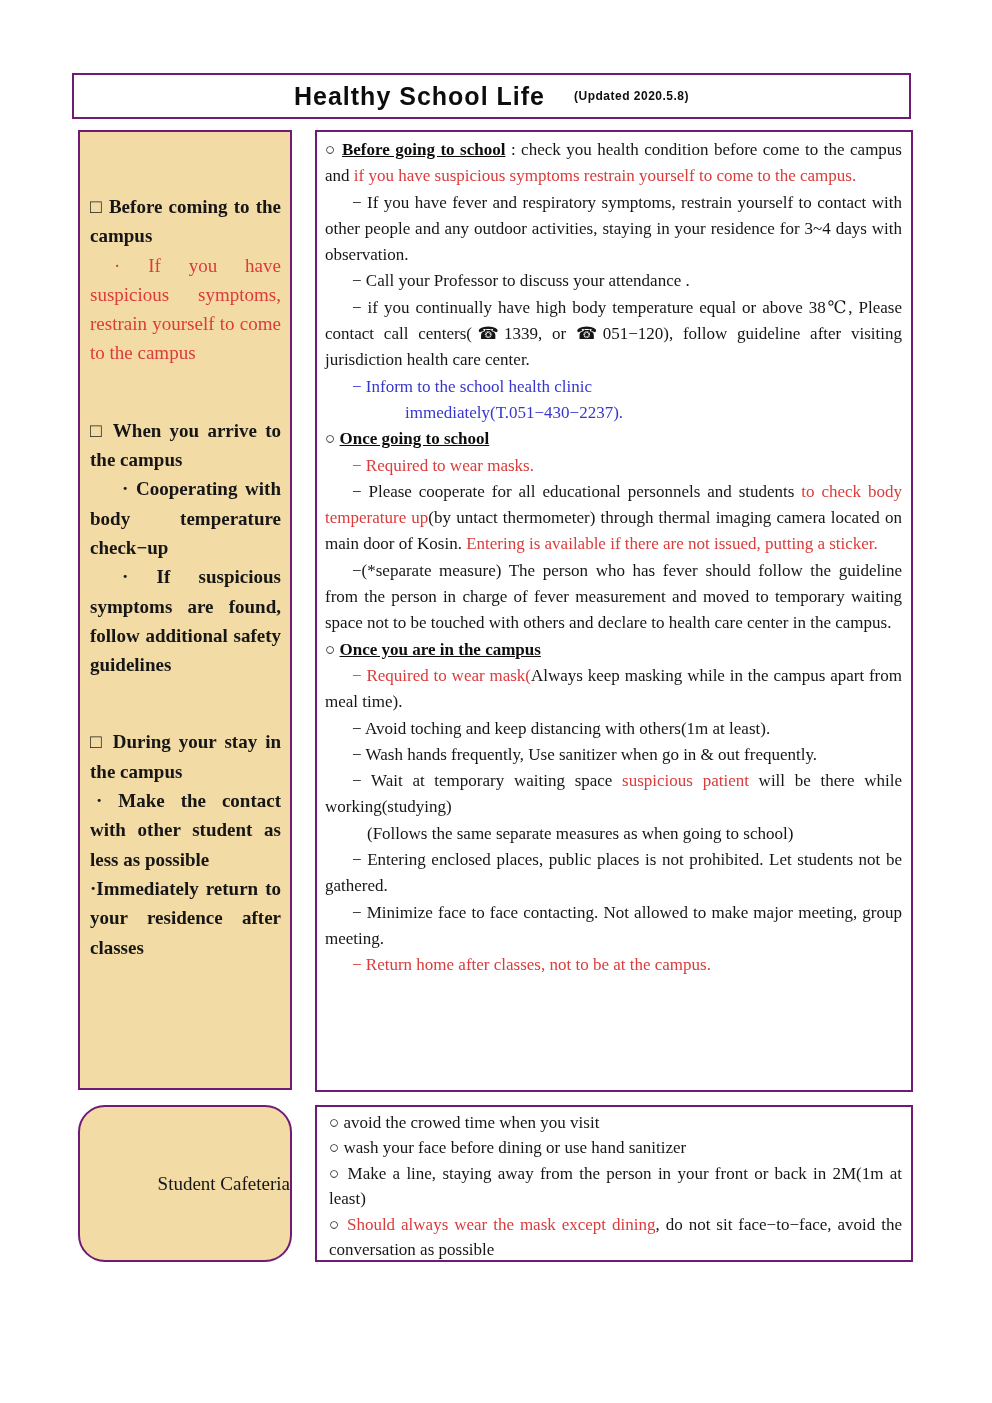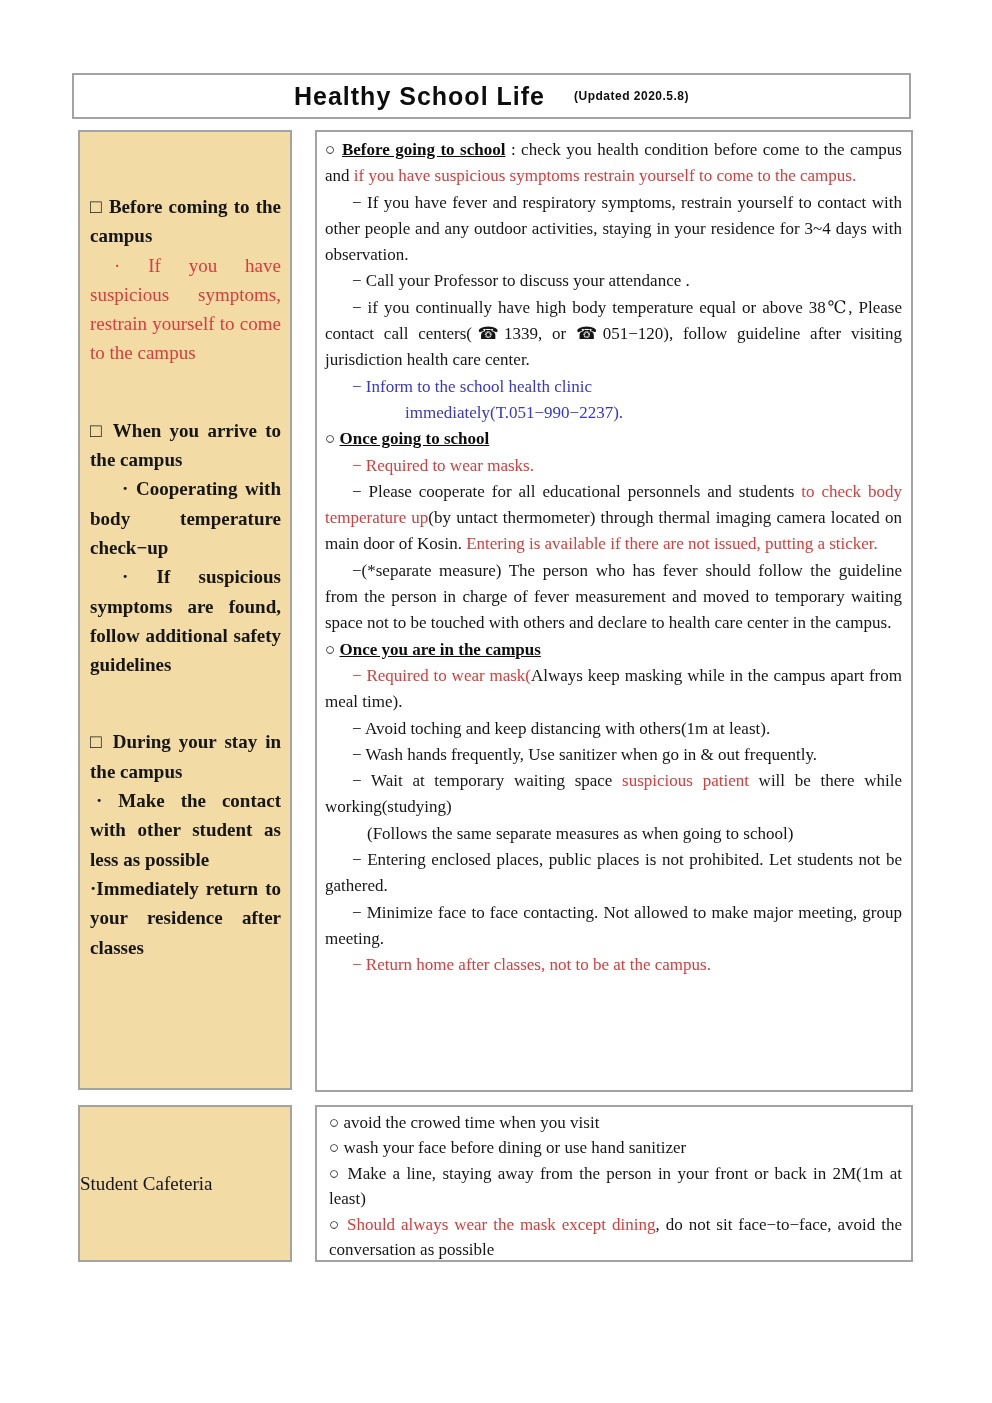--- a/index.html
+++ b/index.html
@@ -5,21 +5,21 @@
   html,body{margin:0;padding:0;background:#fff;}
   .page{
     position:relative;
     width:992px;height:1403px;
     background:#ffffff;
     font-family:"Liberation Serif","DejaVu Serif","DejaVu Sans",serif;
     color:#161616;
     overflow:hidden;
     box-sizing:border-box;
   }
-  .box{position:absolute;box-sizing:border-box;border:2px solid #a3a3a3;background:#fff;}
+  .box{position:absolute;box-sizing:border-box;border:2px solid #701a75;background:#fff;}
 
   
   .title-box{
     left:72px;top:73px;width:839px;height:46px;
     display:flex;align-items:center;justify-content:center;
     font-family:"Liberation Sans","DejaVu Sans",sans-serif;
     font-weight:bold;white-space:nowrap;
   }
   .title-main{font-size:25px;color:#0d0d0d;letter-spacing:1px;}
   .title-highlight{font-size:25px;color:#1515e8;letter-spacing:1px;margin-left:8px;}
@@ -30,22 +30,23 @@
     left:78px;top:130px;width:214px;height:960px;
     background:#f3dba6;
     padding:60px 9px 28px 10px;
     font-size:19px;line-height:29.3px;
     text-align:justify;
     overflow:hidden;
   }
   .cafeteria-label-box{
     left:78px;top:1105px;width:214px;height:157px;
     background:#f3dba6;
-    display:flex;align-items:center;justify-content:flex-start;
+    display:flex;align-items:center;justify-content:flex-end;
     font-size:19px;
+    border-radius:27px;
   }
 
   
   .main-box{
     left:315px;top:130px;width:598px;height:962px;
     padding:5px 9px 4px 8px;
     font-size:17px;line-height:26.3px;
     text-align:justify;
     overflow:hidden;
   }
@@ -94,21 +95,21 @@
       <div class="para item-c"><span class="sg-bold">· Make the contact with other student as less as possible</span></div>
       <div class="para"><span class="sg-bold">·Immediately return to your residence after classes</span></div>
     </div>
 
   <div class="box main-box">
       <div class="para"><span class="sg-plain">○ </span><span class="sg-heading">Before going to school</span><span class="sg-plain"> : check you health condition before come to the campus and </span><span class="sg-red">if you have suspicious symptoms restrain yourself to come to the campus.</span></div>
       <div class="para indent1"><span class="sg-plain">− If you have fever and respiratory symptoms, restrain yourself to contact with other people and any outdoor activities, staying in your residence for 3~4 days with observation.</span></div>
       <div class="para indent1"><span class="sg-plain">− Call your Professor to discuss your attendance .</span></div>
       <div class="para indent1"><span class="sg-plain">− if you continually have high body temperature equal or above 38℃, Please contact call centers(☎1339, or ☎051−120), follow guideline after visiting jurisdiction health care center.</span></div>
       <div class="para indent1"><span class="sg-blue">− Inform to the school health clinic</span></div>
-      <div class="para indent3"><span class="sg-blue">immediately(T.051−990−2237).</span></div>
+      <div class="para indent3"><span class="sg-blue">immediately(T.051−430−2237).</span></div>
       <div class="para"><span class="sg-plain">○ </span><span class="sg-heading">Once going to school</span></div>
       <div class="para indent1"><span class="sg-red">− Required to wear masks.</span></div>
       <div class="para indent1"><span class="sg-plain">− Please cooperate for all educational personnels and students </span><span class="sg-red">to check body temperature up</span><span class="sg-plain">(by untact thermometer) through thermal imaging camera located on main door of Kosin. </span><span class="sg-red">Entering is available if there are not issued, putting a sticker.</span></div>
       <div class="para indent1"><span class="sg-plain">−(*separate measure) The person who has fever should follow the guideline from the person in charge of fever measurement and moved to temporary waiting space not to be touched with others and declare to health care center in the campus.</span></div>
       <div class="para"><span class="sg-plain">○ </span><span class="sg-heading">Once you are in the campus</span></div>
       <div class="para indent1"><span class="sg-red">− Required to wear mask(</span><span class="sg-plain">Always keep masking while in the campus apart from meal time).</span></div>
       <div class="para indent1"><span class="sg-plain">− Avoid toching and keep distancing with others(1m at least).</span></div>
       <div class="para indent1"><span class="sg-plain">− Wash hands frequently, Use sanitizer when go in &amp; out frequently.</span></div>
       <div class="para indent1"><span class="sg-plain">− Wait at temporary waiting space </span><span class="sg-red">suspicious patient</span><span class="sg-plain"> will be there while working(studying)</span></div>
       <div class="para indent2"><span class="sg-plain">(Follows the same separate measures as when going to school)</span></div>

